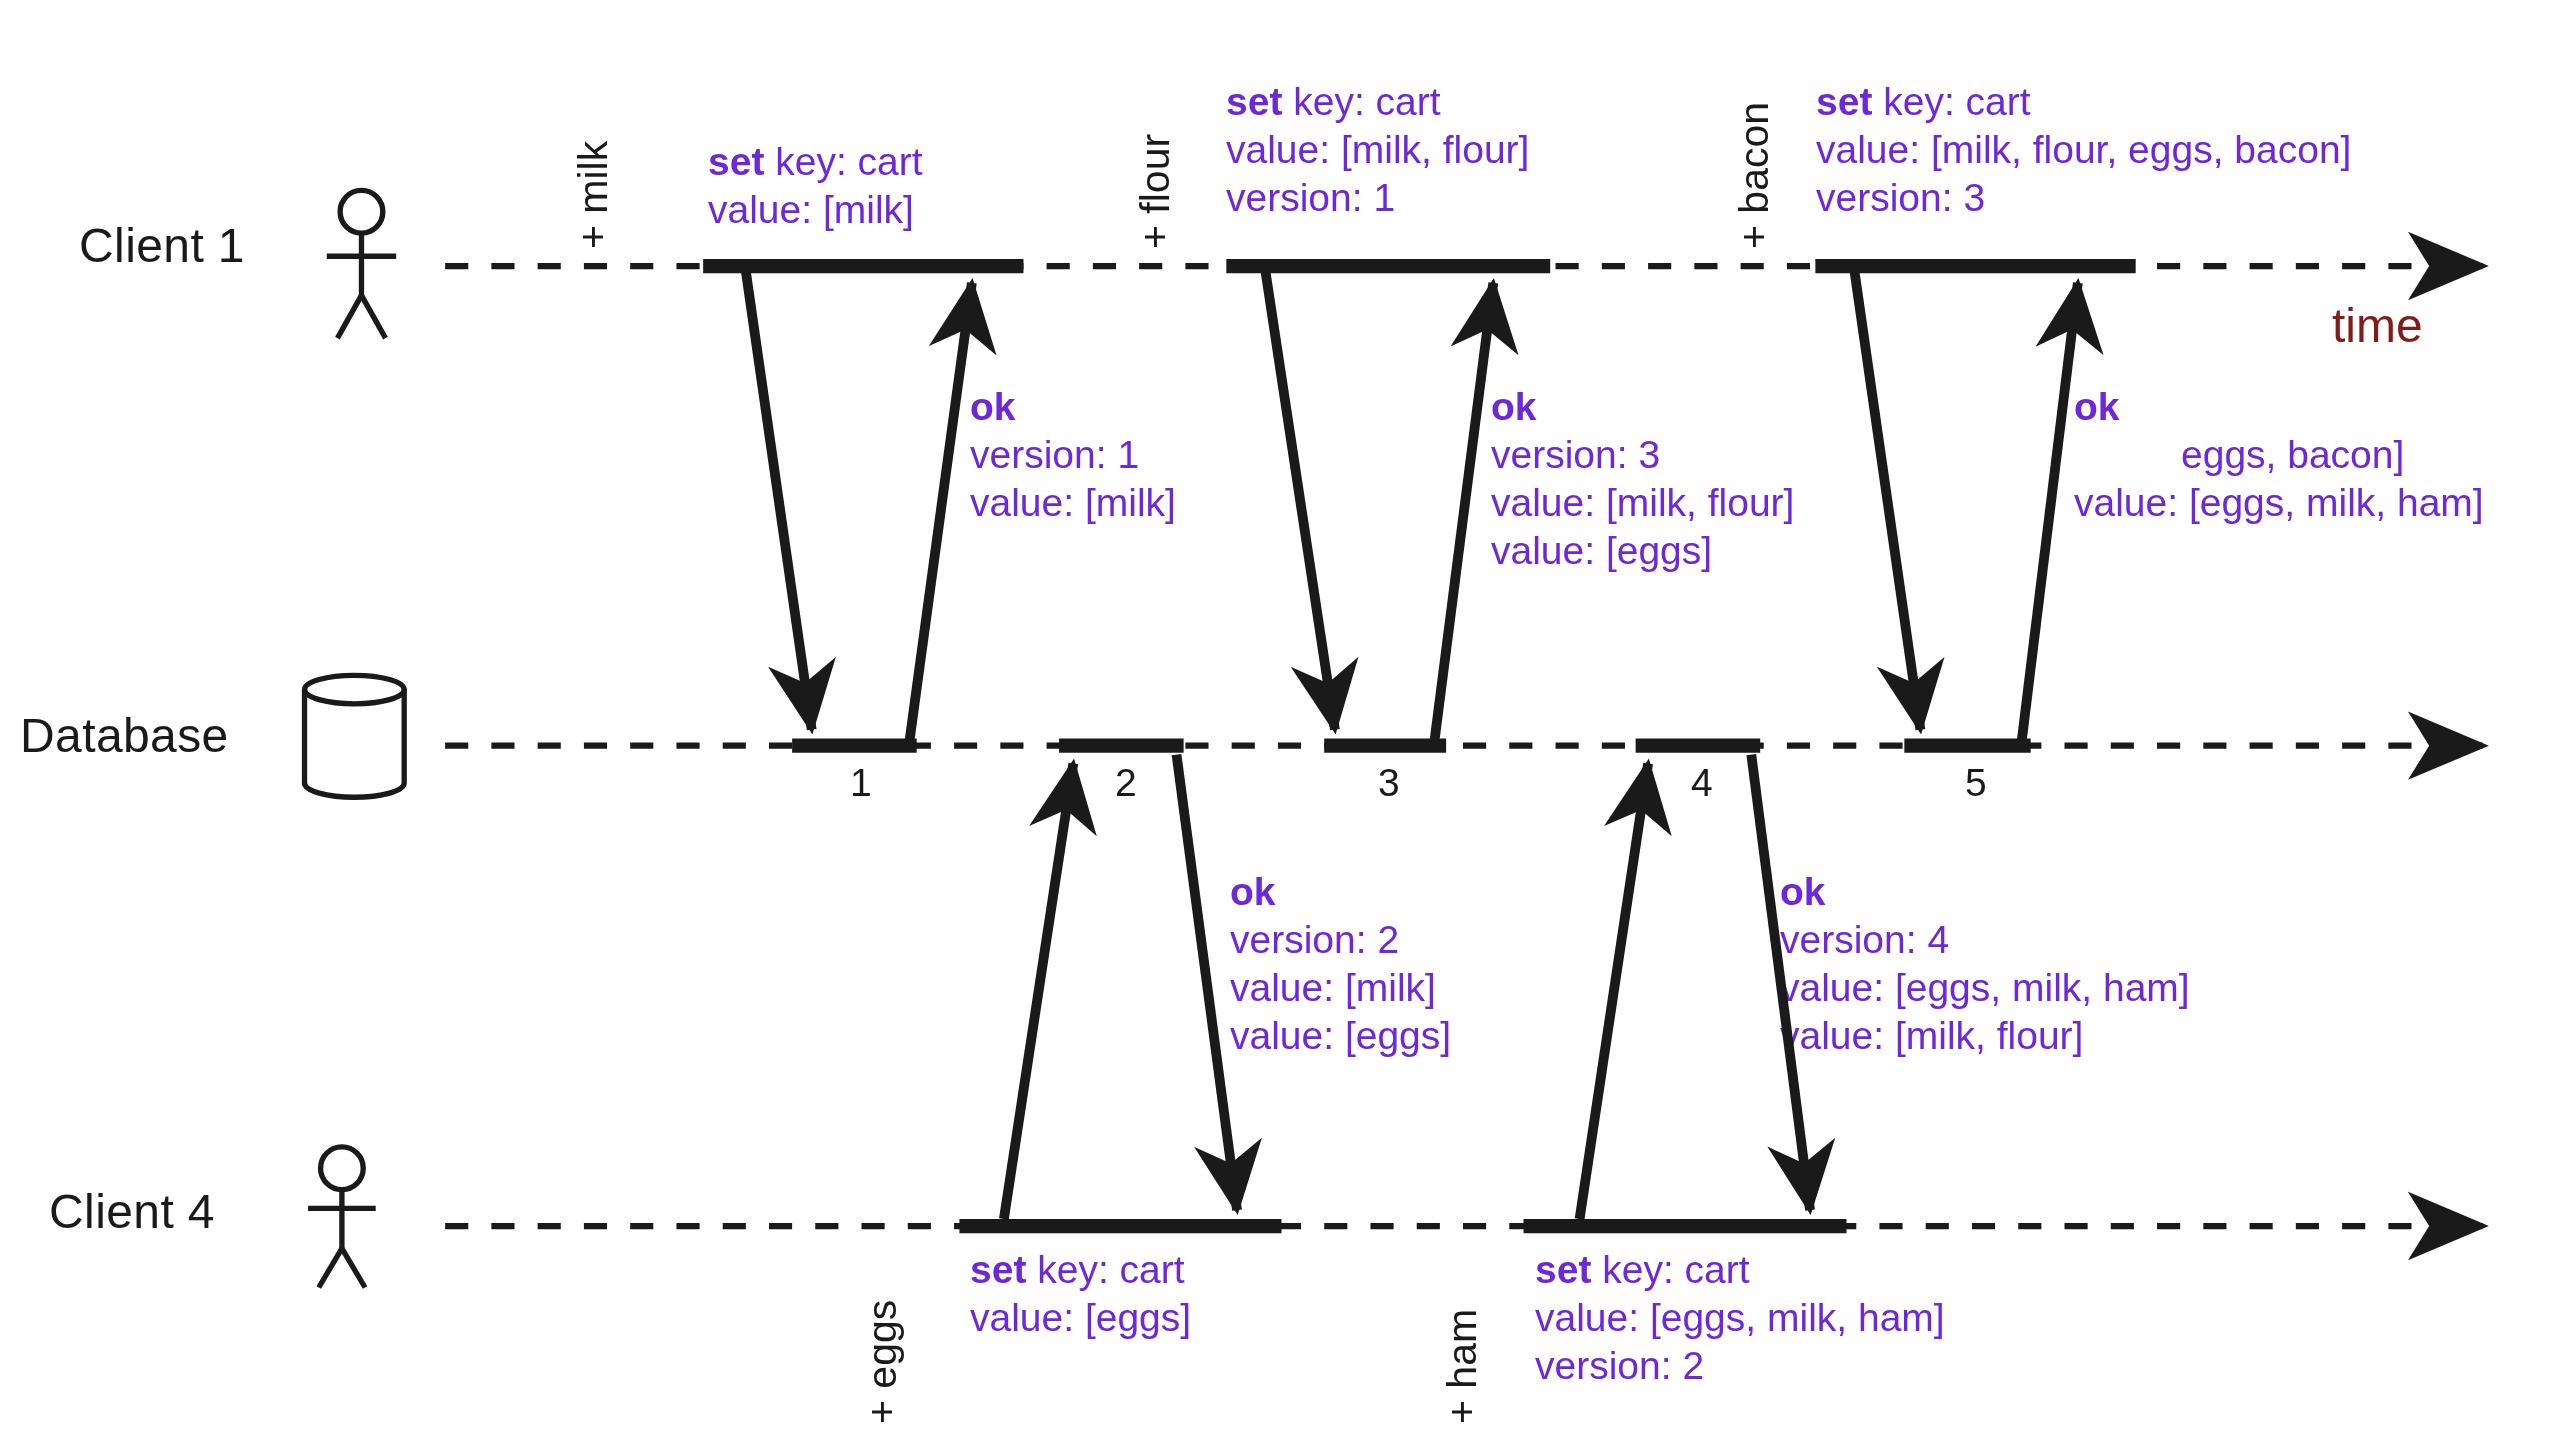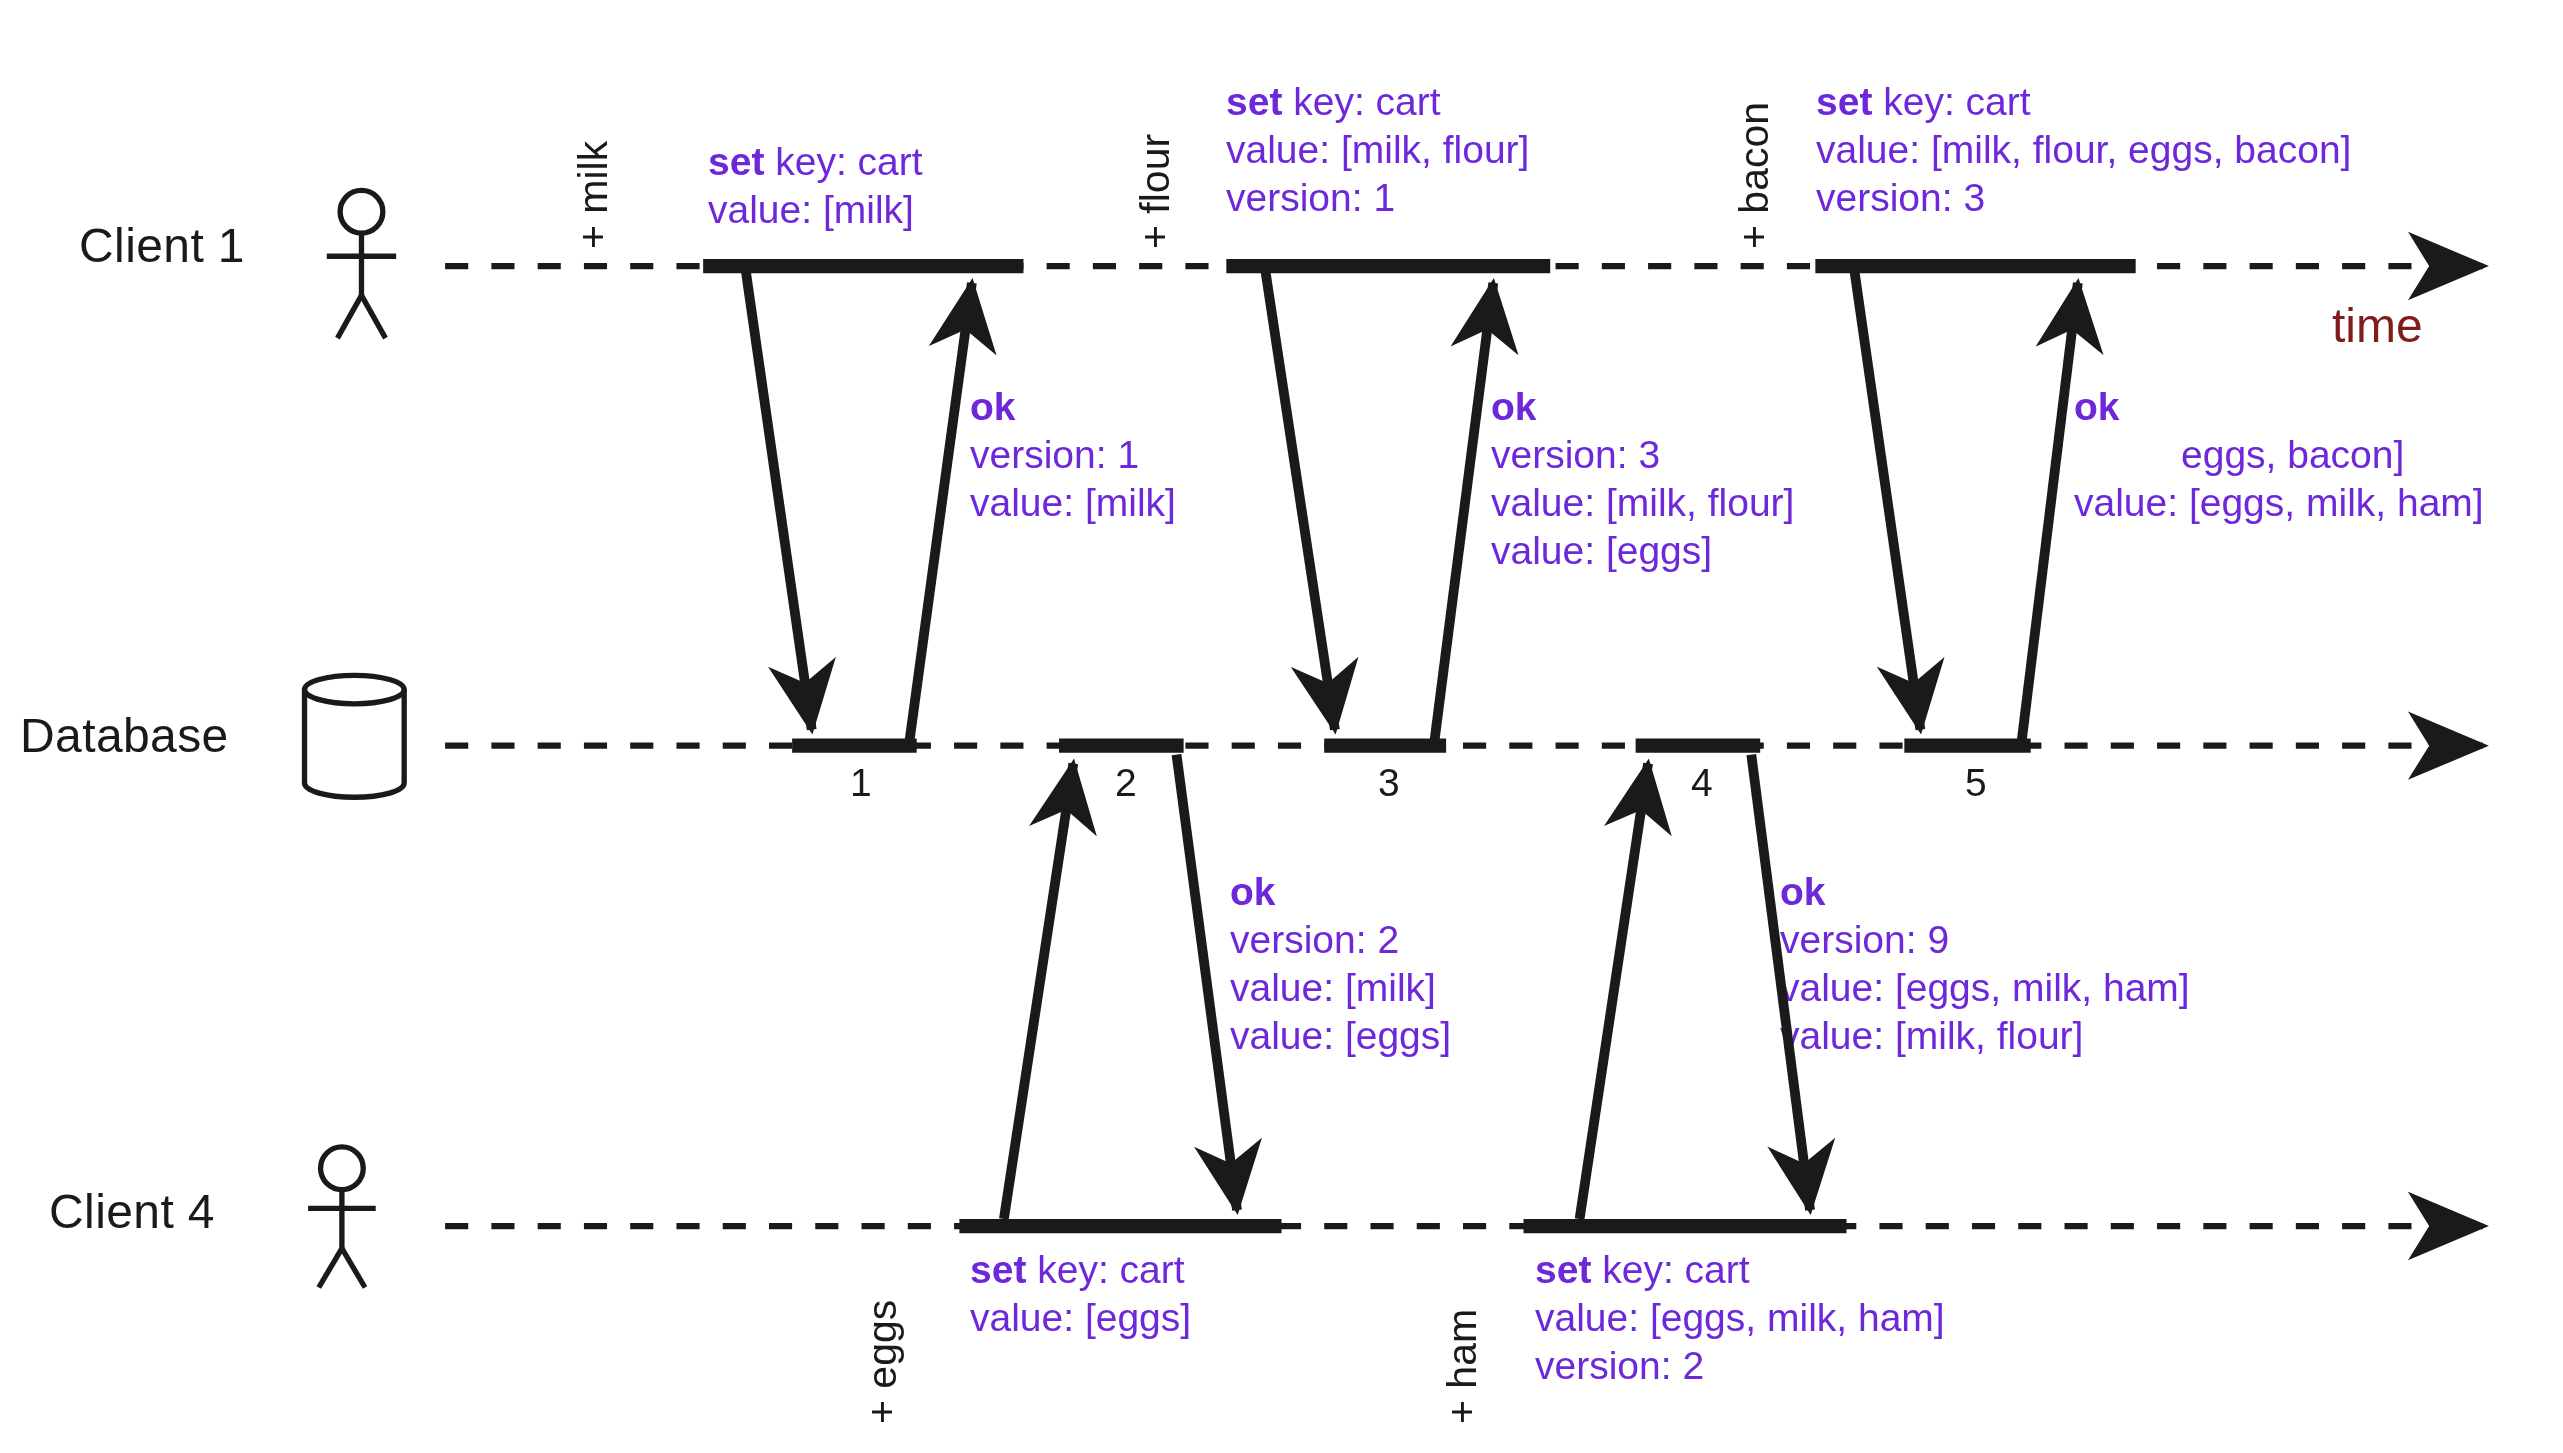--- a/index.html
+++ b/index.html
@@ -119,21 +119,21 @@
 
   <div class="msg" style="left:1230px; top:868px;">
     <span class="ln"><b>ok</b></span>
     <span class="ln">version: 2</span>
     <span class="ln">value: [milk]</span>
     <span class="ln">value: [eggs]</span>
   </div>
 
   <div class="msg" style="left:1780px; top:868px;">
     <span class="ln"><b>ok</b></span>
-    <span class="ln">version: 9</span>
+    <span class="ln">version: 4</span>
     <span class="ln">value: [eggs, milk, ham]</span>
     <span class="ln">value: [milk, flour]</span>
   </div>
 
   <div class="msg" style="left:970px; top:1246px;">
     <span class="ln"><b>set</b>
       <span>key: cart</span></span>
     <span class="ln">value: [eggs]</span>
   </div>
 

